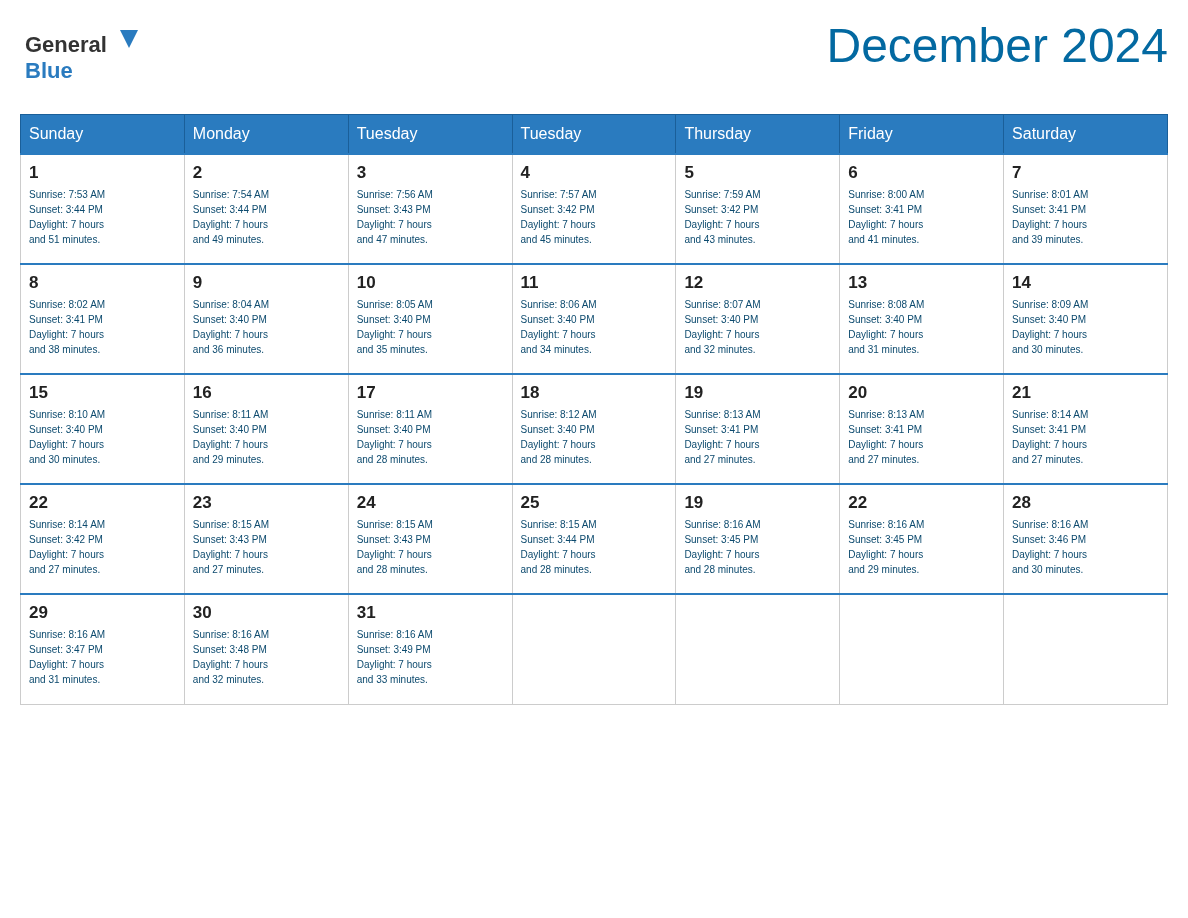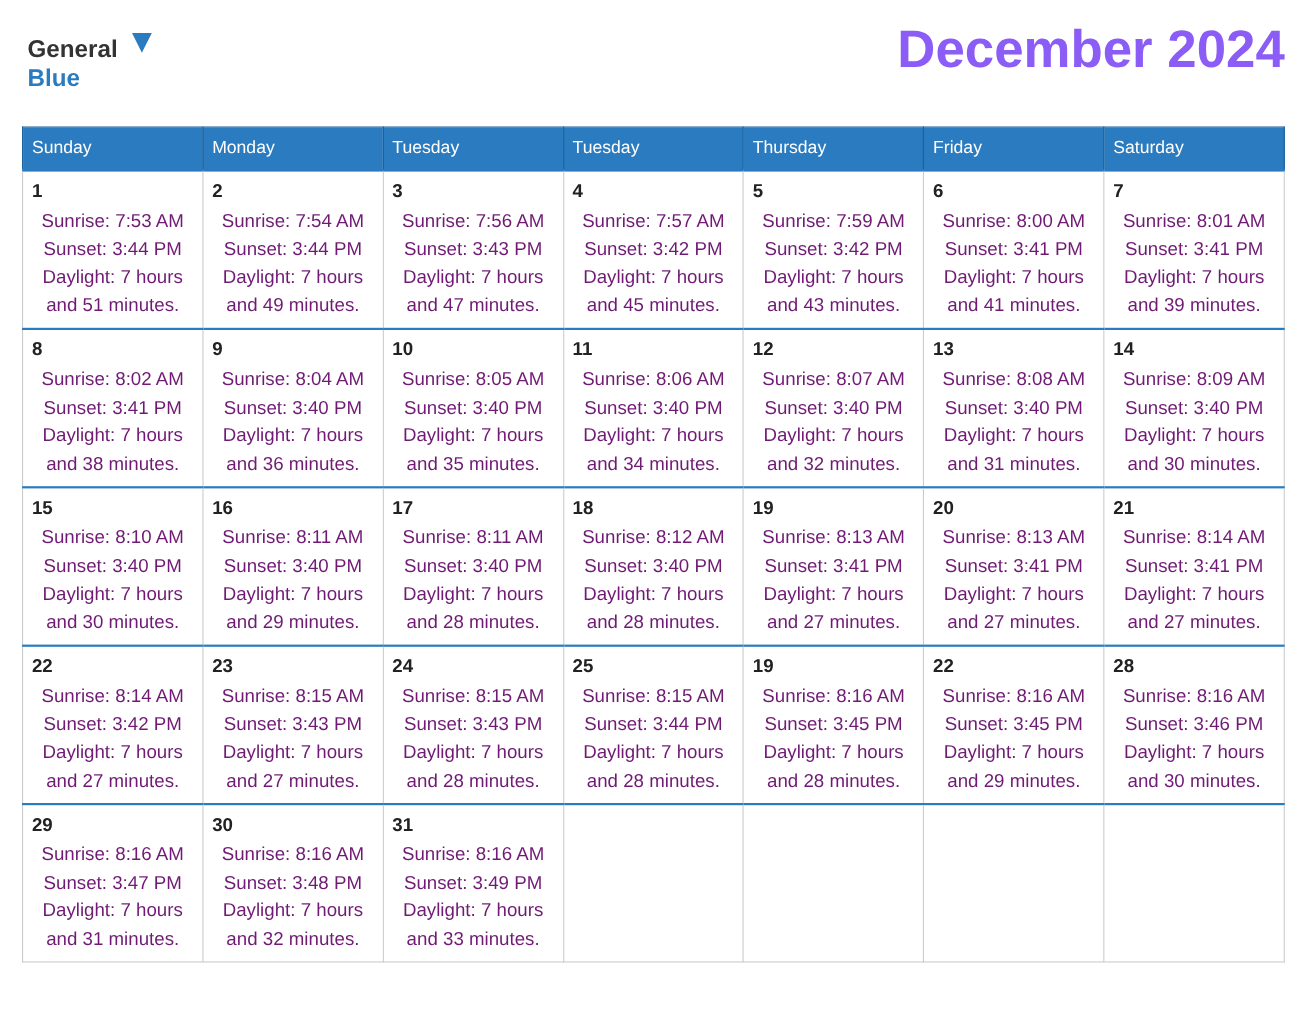--- a/index.html
+++ b/index.html
@@ -18,22 +18,22 @@
     }
     .logo {
       display: flex;
       align-items: flex-start;
     }
     .title-block {
       text-align: right;
     }
     .month-year {
       font-size: 48px;
-      font-weight: bold;
-      color: #8b5cf6;
+      font-weight: normal;
+      color: #0369a1;
       line-height: 1.1;
     }
     .location {
       font-size: 20px;
       color: #333;
       margin-top: 4px;
     }
     table {
       width: 100%;
       border-collapse: collapse;
@@ -60,24 +60,23 @@
     tbody tr:first-child td {
       border-top: 2px solid #2a7bbf;
     }
     .day-number {
       font-size: 17px;
       font-weight: bold;
       margin-bottom: 4px;
       display: block;
     }
     .day-info {
-      font-size: 17px;
+      font-size: 10px;
       line-height: 1.5;
-      color: #701a75;
-      text-align: center;
+      color: #0c4a6e;
     }
     td.empty {
       background: #fff;
     }
   </style>
 </head>
 <body>
 
 <div class="header">
   <div class="logo">

